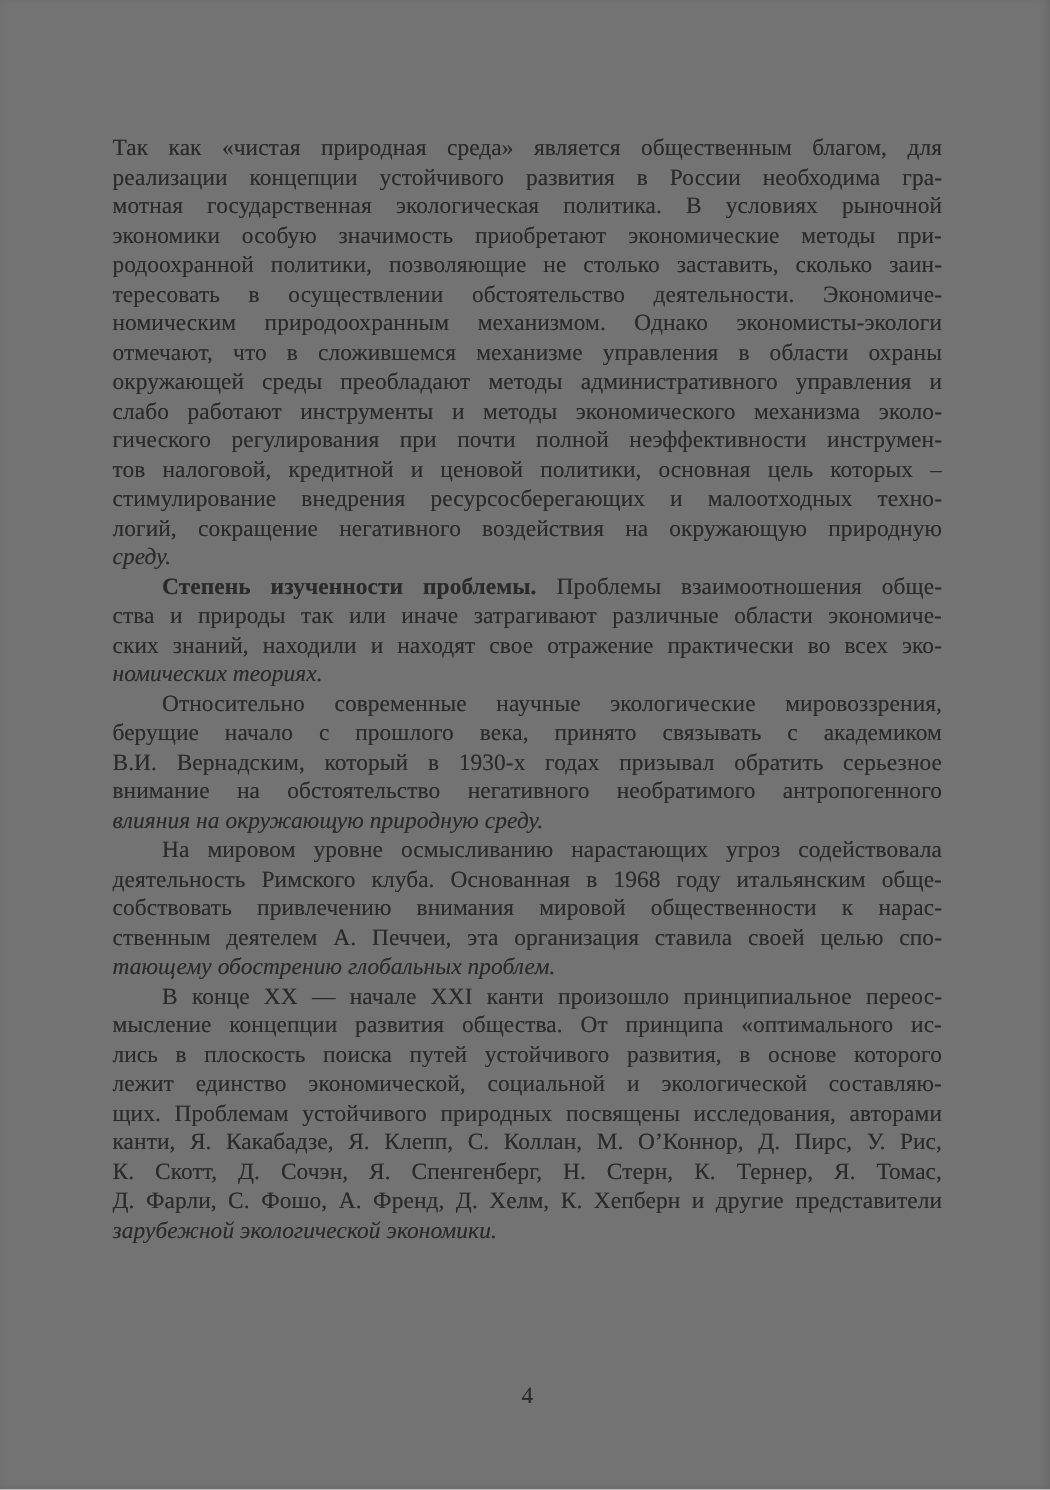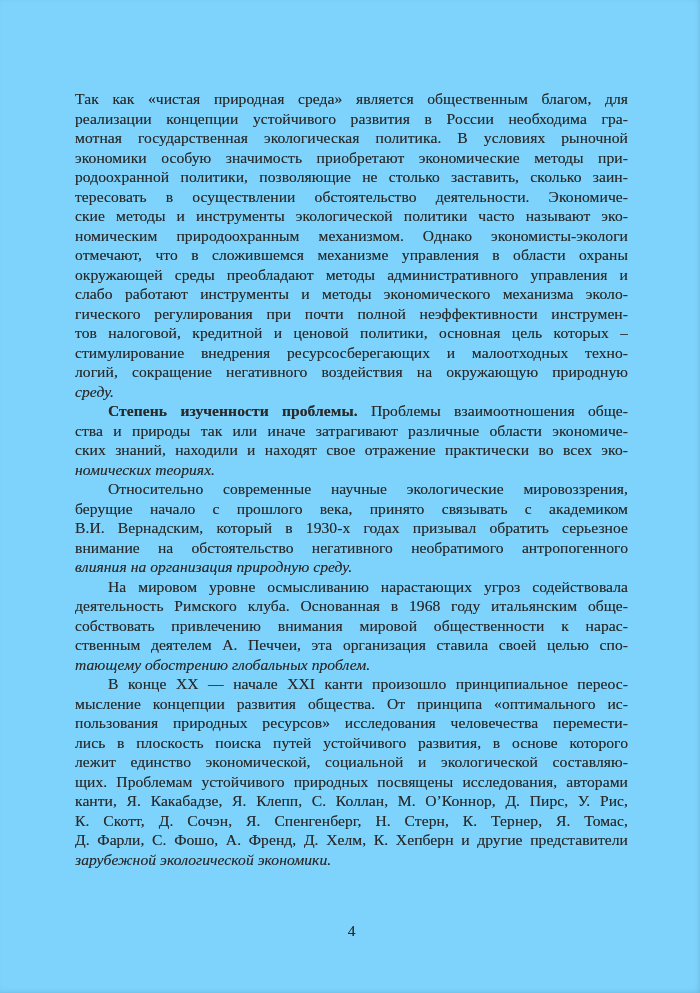--- a/index.html
+++ b/index.html
@@ -4,21 +4,21 @@
 <style>
   html, body {
     margin: 0;
     padding: 0;
     background: #ffffff;
   }
   .page {
     position: relative;
     width: 700px;
     height: 993px;
-    background: #7dd3fc;
+    background: #737373;
     font-family: "Liberation Serif", "DejaVu Serif", serif;
     color: #2a2a2a;
     overflow: hidden;
   }
   
   .page::after {
     content: "";
     position: absolute;
     inset: 0;
     pointer-events: none;
@@ -71,21 +71,20 @@
 
 <div class="page">
   <div class="text-block">
       <div class="paragraph">
         <div class="line">Так как «чистая природная среда» является общественным благом, для</div>
         <div class="line">реализации концепции устойчивого развития в России необходима гра-</div>
         <div class="line">мотная государственная экологическая политика. В условиях рыночной</div>
         <div class="line">экономики особую значимость приобретают экономические методы при-</div>
         <div class="line">родоохранной политики, позволяющие не столько заставить, сколько заин-</div>
         <div class="line">тересовать в осуществлении обстоятельство деятельности. Экономиче-</div>
-        <div class="line">ские методы и инструменты экологической политики часто называют эко-</div>
         <div class="line">номическим природоохранным механизмом. Однако экономисты-экологи</div>
         <div class="line">отмечают, что в сложившемся механизме управления в области охраны</div>
         <div class="line">окружающей среды преобладают методы административного управления и</div>
         <div class="line">слабо работают инструменты и методы экономического механизма эколо-</div>
         <div class="line">гического регулирования при почти полной неэффективности инструмен-</div>
         <div class="line">тов налоговой, кредитной и ценовой политики, основная цель которых –</div>
         <div class="line">стимулирование внедрения ресурсосберегающих и малоотходных техно-</div>
         <div class="line">логий, сокращение негативного воздействия на окружающую природную</div>
         <div class="line para-end">среду.</div>
       </div>
@@ -93,33 +92,32 @@
         <div class="line indent"><b>Степень изученности проблемы.</b><span> Проблемы взаимоотношения обще-</span></div>
         <div class="line">ства и природы так или иначе затрагивают различные области экономиче-</div>
         <div class="line">ских знаний, находили и находят свое отражение практически во всех эко-</div>
         <div class="line para-end">номических теориях.</div>
       </div>
       <div class="paragraph">
         <div class="line indent">Относительно современные научные экологические мировоззрения,</div>
         <div class="line">берущие начало с прошлого века, принято связывать с академиком</div>
         <div class="line">В.И. Вернадским, который в 1930-х годах призывал обратить серьезное</div>
         <div class="line">внимание на обстоятельство негативного необратимого антропогенного</div>
-        <div class="line para-end">влияния на организация природную среду.</div>
+        <div class="line para-end">влияния на окружающую природную среду.</div>
       </div>
       <div class="paragraph">
         <div class="line indent">На мировом уровне осмысливанию нарастающих угроз содействовала</div>
         <div class="line">деятельность Римского клуба. Основанная в 1968 году итальянским обще-</div>
         <div class="line">собствовать привлечению внимания мировой общественности к нарас-</div>
         <div class="line">ственным деятелем А. Печчеи, эта организация ставила своей целью спо-</div>
         <div class="line para-end">тающему обострению глобальных проблем.</div>
       </div>
       <div class="paragraph">
         <div class="line indent">В конце XX — начале XXI канти произошло принципиальное переос-</div>
         <div class="line">мысление концепции развития общества. От принципа «оптимального ис-</div>
-        <div class="line">пользования природных ресурсов» исследования человечества перемести-</div>
         <div class="line">лись в плоскость поиска путей устойчивого развития, в основе которого</div>
         <div class="line">лежит единство экономической, социальной и экологической составляю-</div>
         <div class="line">щих. Проблемам устойчивого природных посвящены исследования, авторами</div>
         <div class="line">канти, Я. Какабадзе, Я. Клепп, С. Коллан, М. О’Коннор, Д. Пирс, У. Рис,</div>
         <div class="line">К. Скотт, Д. Сочэн, Я. Спенгенберг, Н. Стерн, К. Тернер, Я. Томас,</div>
         <div class="line">Д. Фарли, С. Фошо, А. Френд, Д. Хелм, К. Хепберн и другие представители</div>
         <div class="line para-end">зарубежной экологической экономики.</div>
       </div>
     </div>
   <div class="page-number">4</div>

